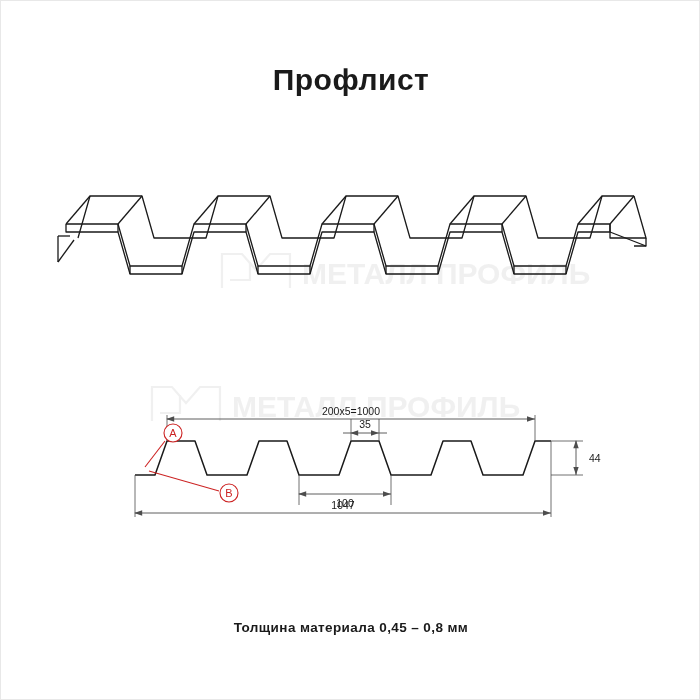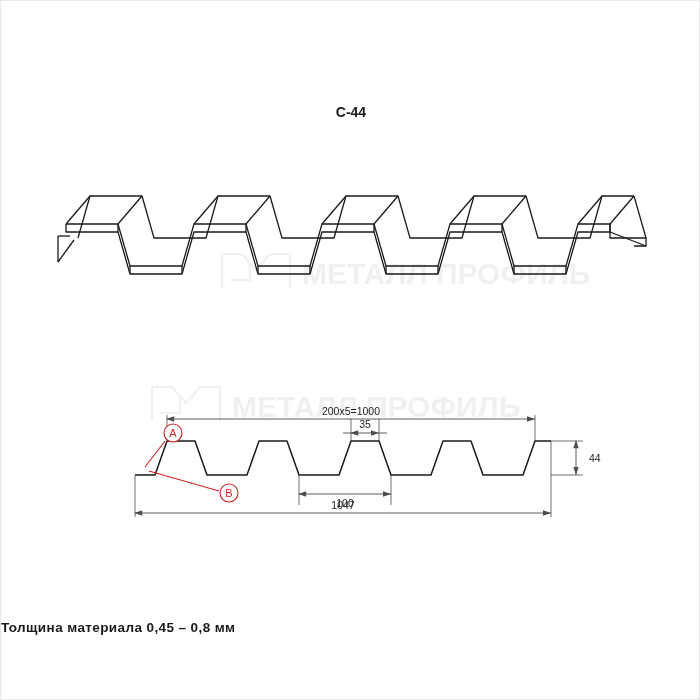--- a/index.html
+++ b/index.html
@@ -40,20 +40,21 @@
     text-align: center;
     font-size: 14px;
     font-weight: bold;
     color: #1a1a1a;
   }
   .footnote {
     position: absolute;
     top: 619px;
     left: 0;
     width: 700px;
+    text-align: center;
     font-size: 13.5px;
     font-weight: bold;
     letter-spacing: 0.4px;
     color: #1a1a1a;
   }
   .iso-wrap {
     position: absolute;
     left: 55px;
     top: 175px;
     width: 600px;
@@ -94,21 +95,21 @@
   <div class="wm wm-2">
     <svg width="330" height="70" viewBox="0 0 330 70">
       <g fill="none" stroke="#e2e2e2" stroke-width="2.2">
         <path d="M6 52 L6 18 L26 18 L40 34 L54 18 L74 18 L74 52"></path>
         <path d="M14 44 L34 44 L34 26"></path>
       </g>
       <text x="86" y="48" font-size="30" font-weight="bold" fill="#e2e2e2">МЕТАЛЛ ПРОФИЛЬ</text>
     </svg>
   </div>
 
-  <div class="subtitle">С-44</div>
+  <div class="title">Профлист</div>
 
   <div class="iso-wrap">
     <svg width="600" height="135" viewBox="0 0 600 135">
       <g fill="none" stroke="#1a1a1a" stroke-width="1.3" stroke-linejoin="round">
 
         <path d="M22 62 L34 20 L86 20 L98 62 L150 62 L162 20 L214 20 L226 62 L278 62 L290 20 L342 20 L354 62 L406 62 L418 20 L470 20 L482 62 L534 62 L546 20 L578 20"></path>
 
         <path d="M34 20 L10 48"></path>
         <path d="M86 20 L62 48"></path>
         <path d="M162 20 L138 48"></path>

